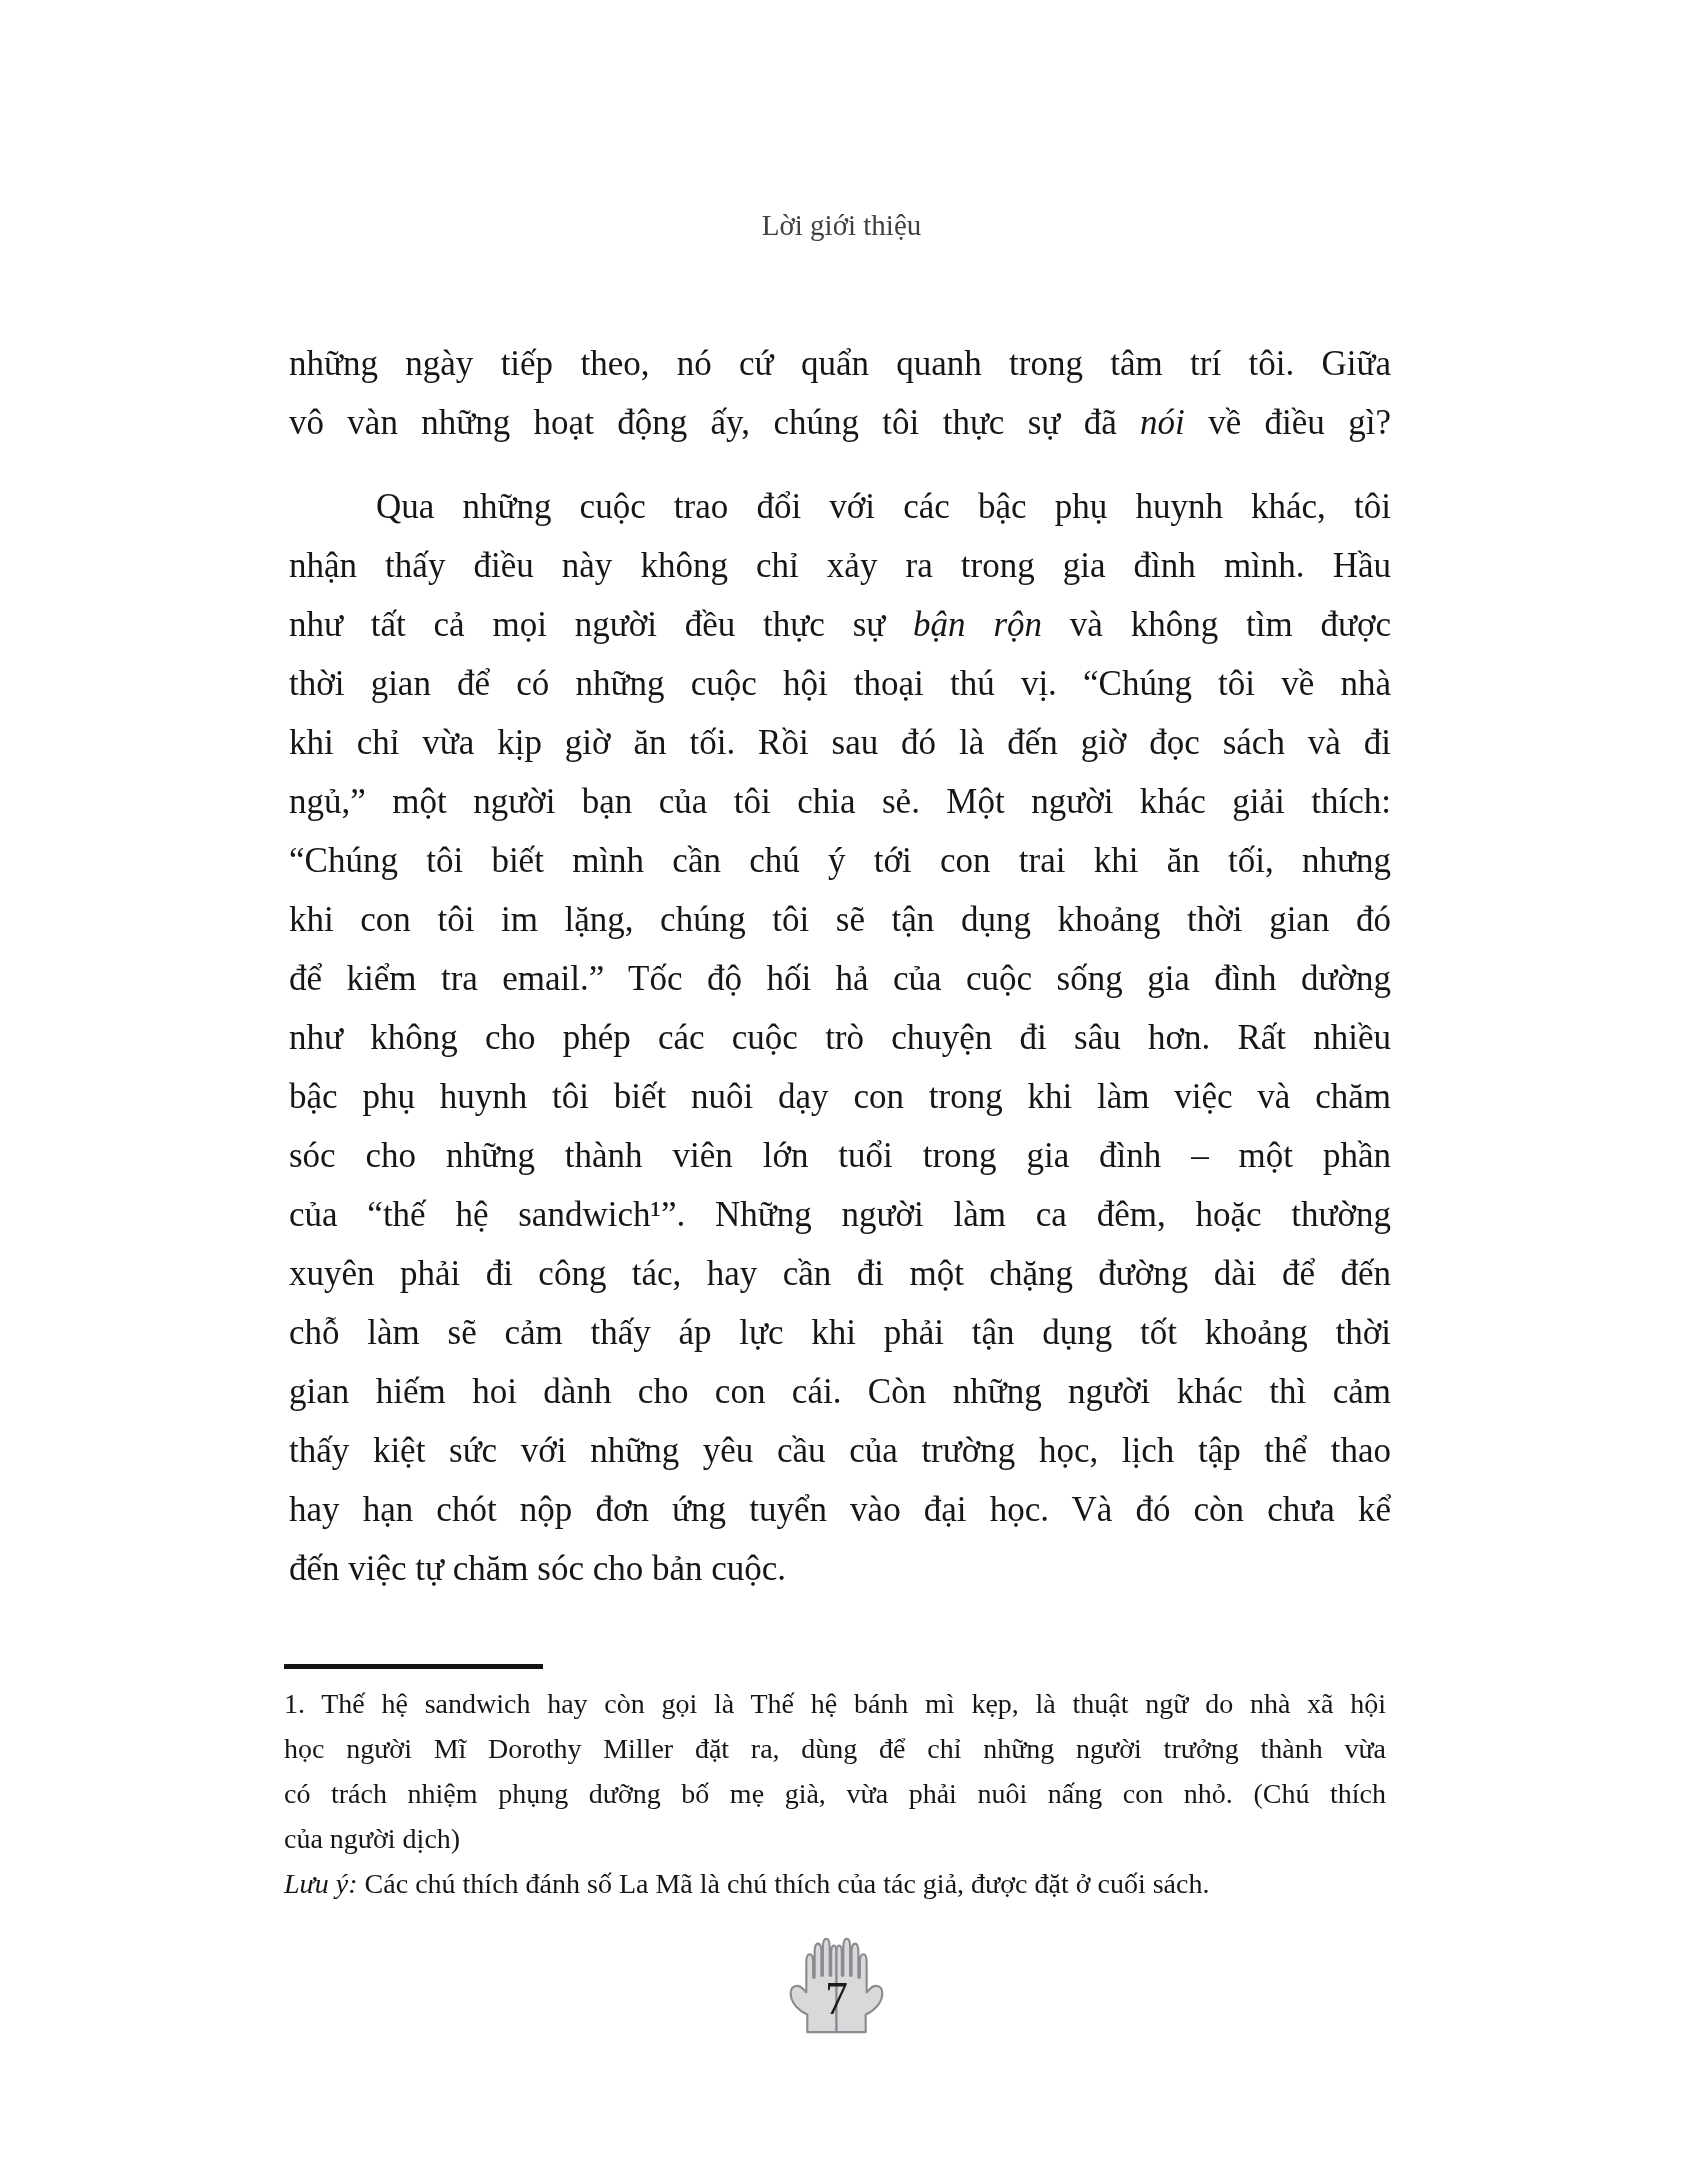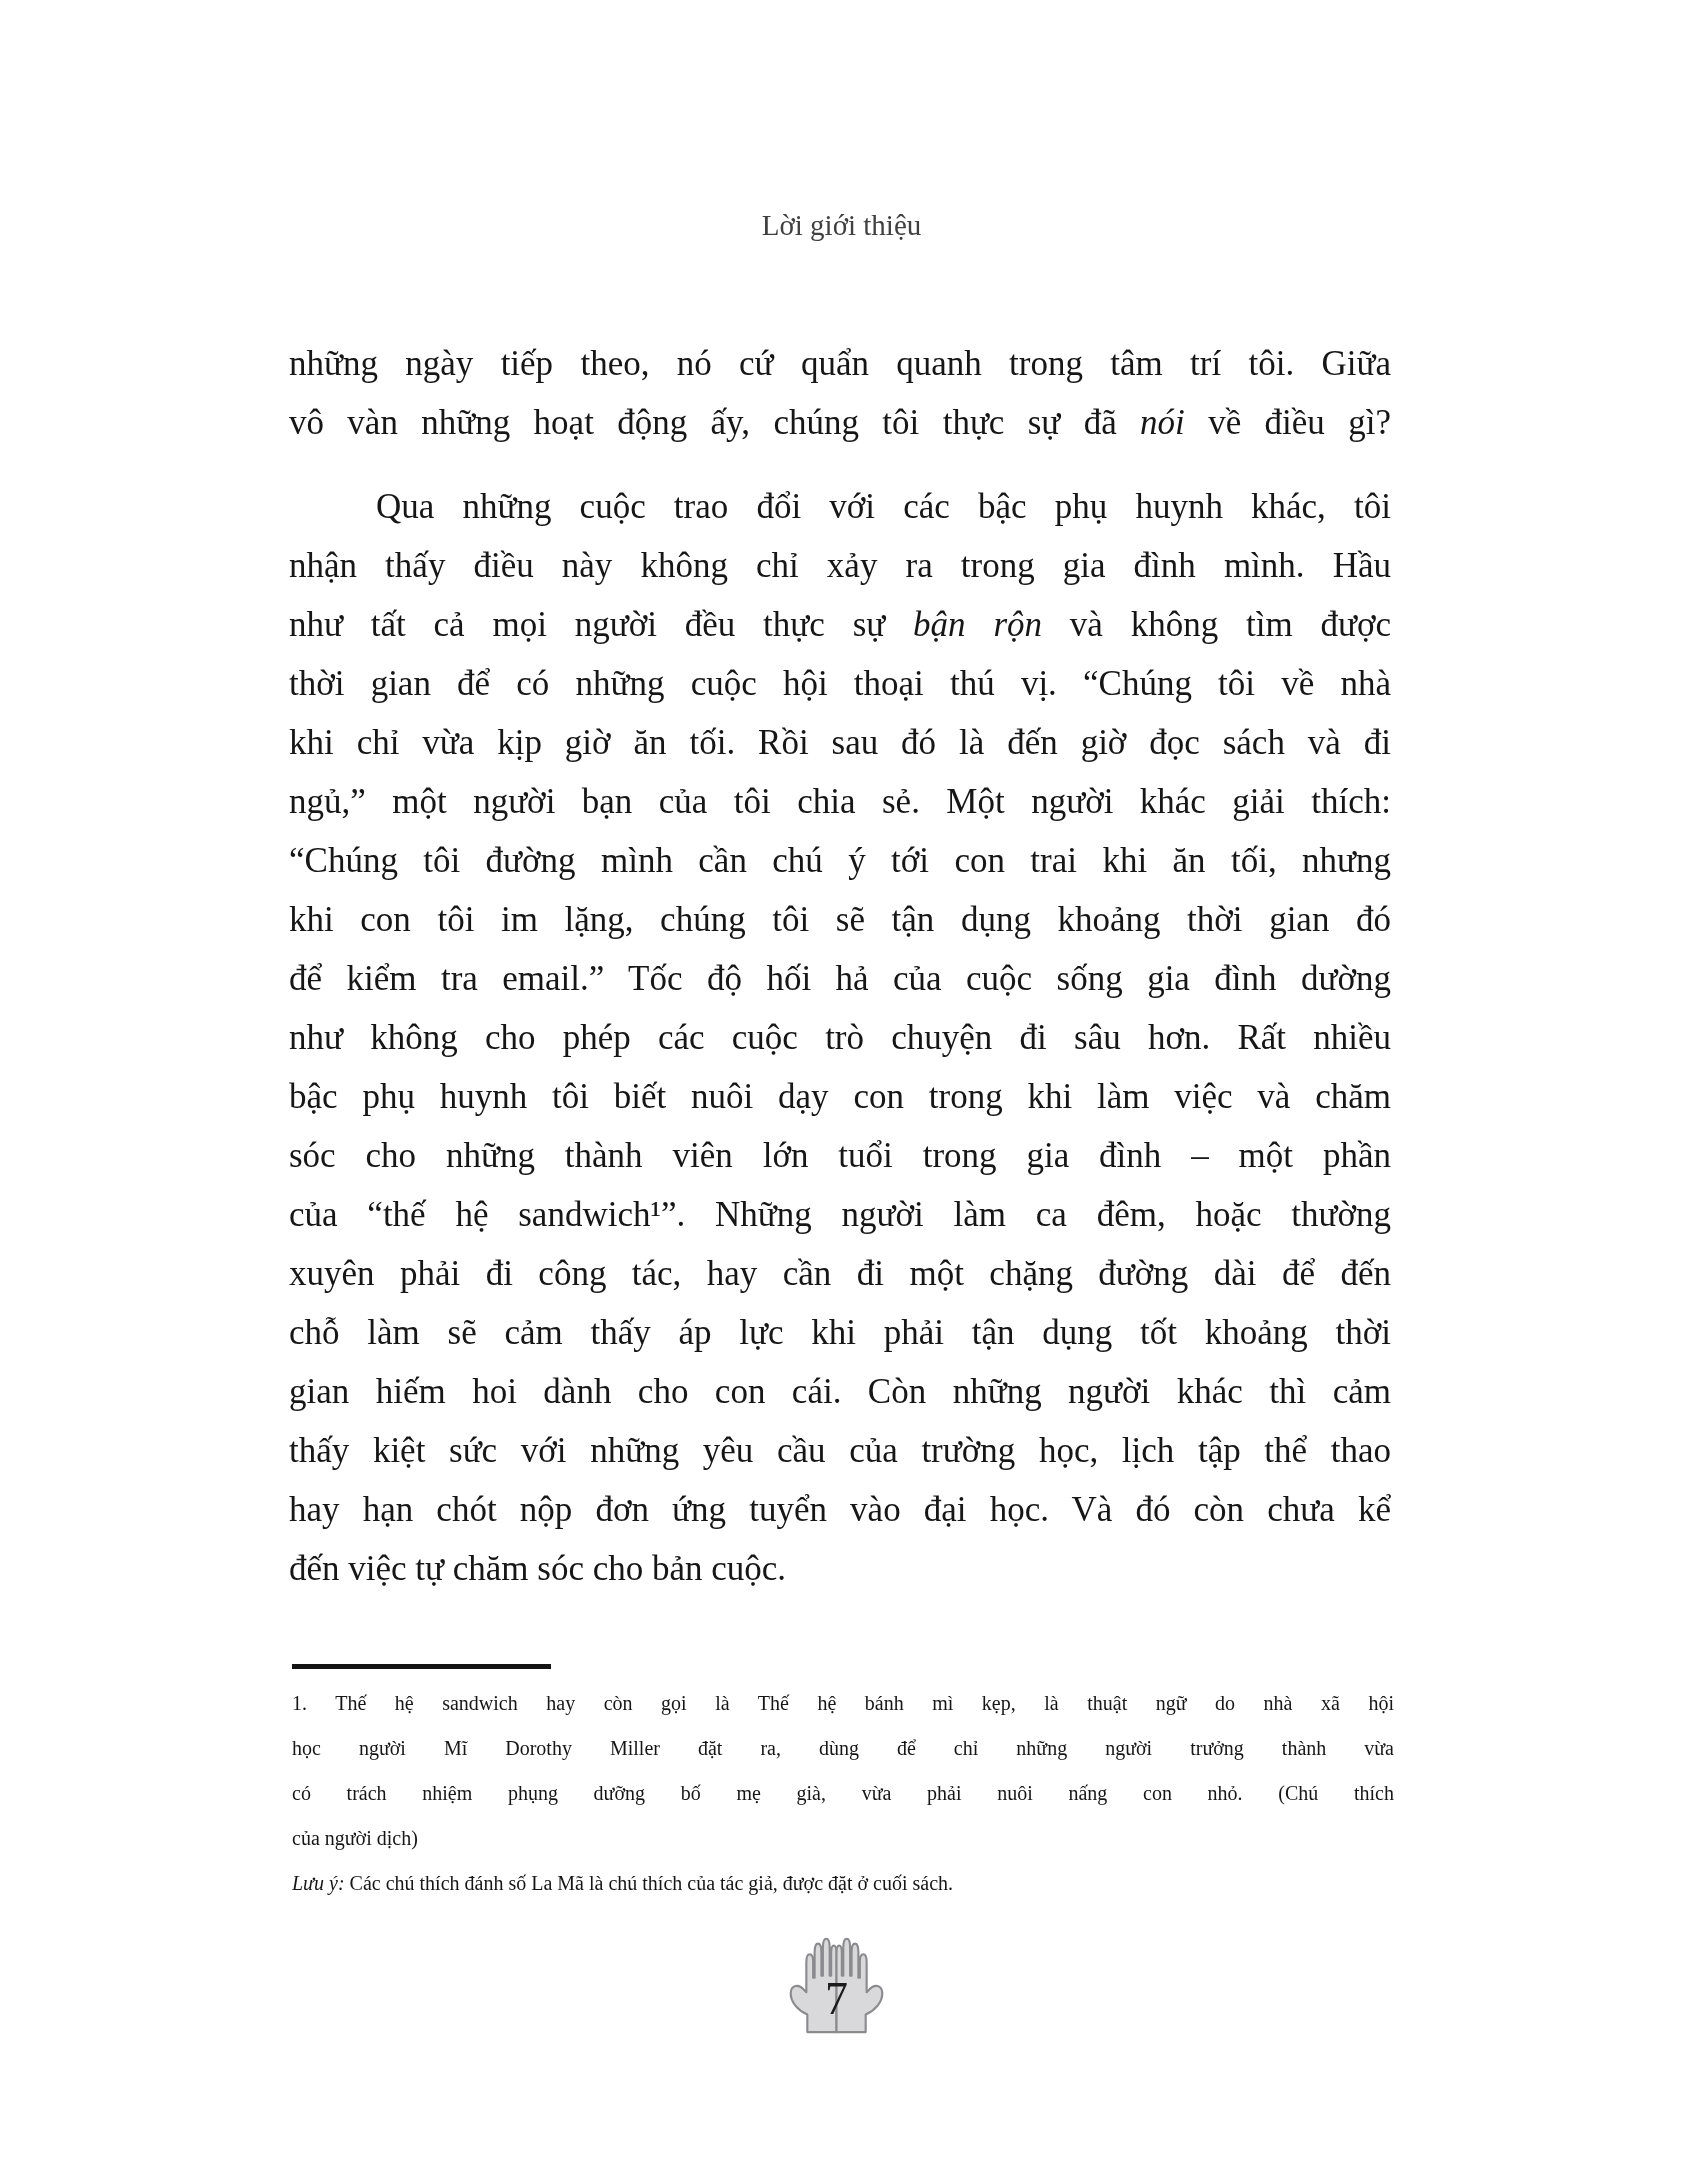--- a/index.html
+++ b/index.html
@@ -37,24 +37,24 @@
   .para + .para { margin-top: 25px; }
   .line {
     text-align: justify;
     text-align-last: justify;
     white-space: normal;
   }
   .line.line-left { text-align-last: left; }
   .para-indent .line:first-child { text-indent: 87px; }
   .footnote-block {
     position: absolute;
-    left: 292px;
+    left: 284px;
     top: 1664px;
     width: 1102px;
-    font-size: 20px;
+    font-size: 28px;
     line-height: 45px;
   }
   .footnote-rule {
     width: 259px;
     height: 5px;
     background: #141414;
     margin: 0 0 12px 0;
   }
   .footnote-def { margin: 0; }
   .footnote-note { margin: 0; text-align: left; }
@@ -96,21 +96,21 @@
         <div class="line">những ngày tiếp theo, nó cứ quẩn quanh trong tâm trí tôi. Giữa</div>
         <div class="line">vô vàn những hoạt động ấy, chúng tôi thực sự đã <i>nói</i> về điều gì?</div>
       </div>
     <div class="para para-indent">
         <div class="line">Qua những cuộc trao đổi với các bậc phụ huynh khác, tôi</div>
         <div class="line">nhận thấy điều này không chỉ xảy ra trong gia đình mình. Hầu</div>
         <div class="line">như tất cả mọi người đều thực sự <i>bận rộn</i> và không tìm được</div>
         <div class="line">thời gian để có những cuộc hội thoại thú vị. “Chúng tôi về nhà</div>
         <div class="line">khi chỉ vừa kịp giờ ăn tối. Rồi sau đó là đến giờ đọc sách và đi</div>
         <div class="line">ngủ,” một người bạn của tôi chia sẻ. Một người khác giải thích:</div>
-        <div class="line">“Chúng tôi đường mình cần chú ý tới con trai khi ăn tối, nhưng</div>
+        <div class="line">“Chúng tôi biết mình cần chú ý tới con trai khi ăn tối, nhưng</div>
         <div class="line">khi con tôi im lặng, chúng tôi sẽ tận dụng khoảng thời gian đó</div>
         <div class="line">để kiểm tra email.” Tốc độ hối hả của cuộc sống gia đình dường</div>
         <div class="line">như không cho phép các cuộc trò chuyện đi sâu hơn. Rất nhiều</div>
         <div class="line">bậc phụ huynh tôi biết nuôi dạy con trong khi làm việc và chăm</div>
         <div class="line">sóc cho những thành viên lớn tuổi trong gia đình – một phần</div>
         <div class="line">của “thế hệ sandwich¹”. Những người làm ca đêm, hoặc thường</div>
         <div class="line">xuyên phải đi công tác, hay cần đi một chặng đường dài để đến</div>
         <div class="line">chỗ làm sẽ cảm thấy áp lực khi phải tận dụng tốt khoảng thời</div>
         <div class="line">gian hiếm hoi dành cho con cái. Còn những người khác thì cảm</div>
         <div class="line">thấy kiệt sức với những yêu cầu của trường học, lịch tập thể thao</div>

